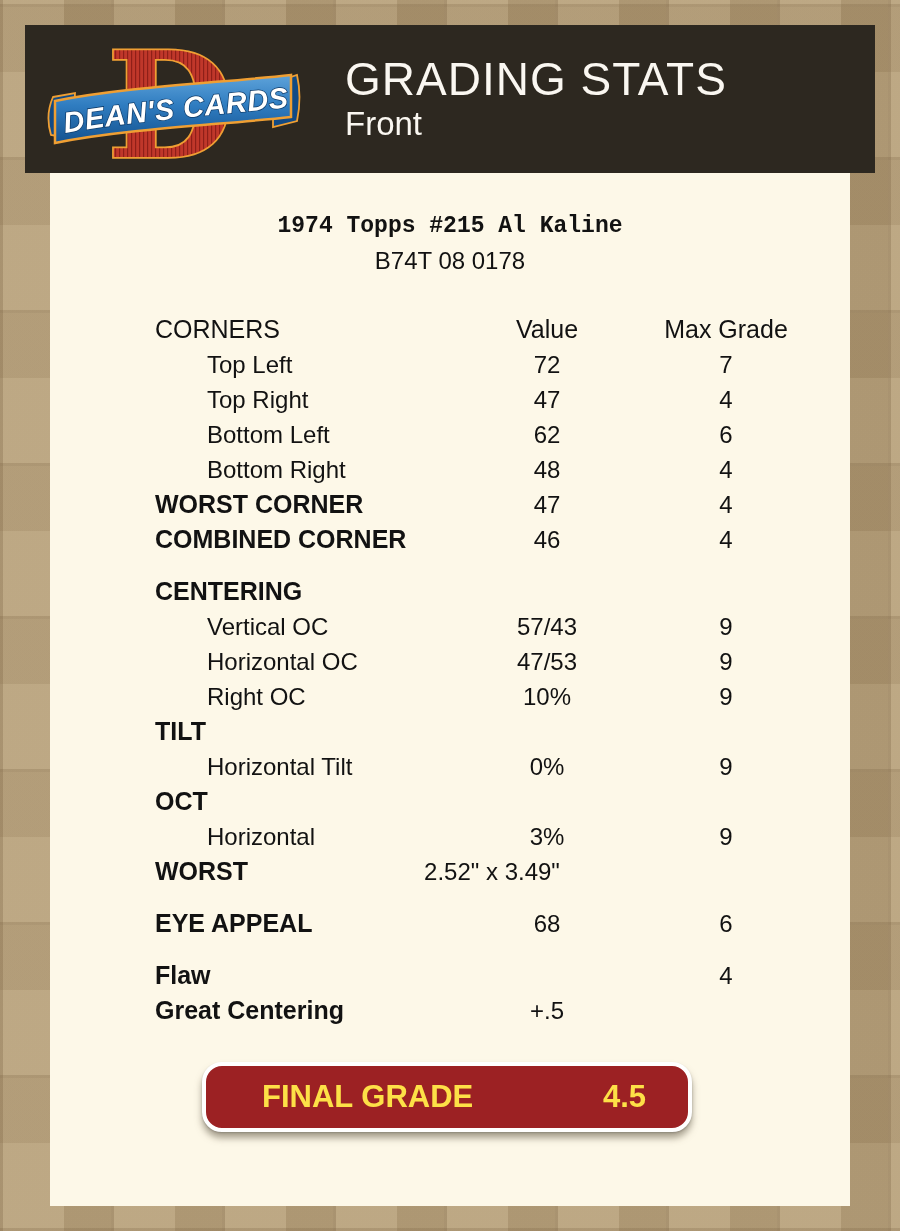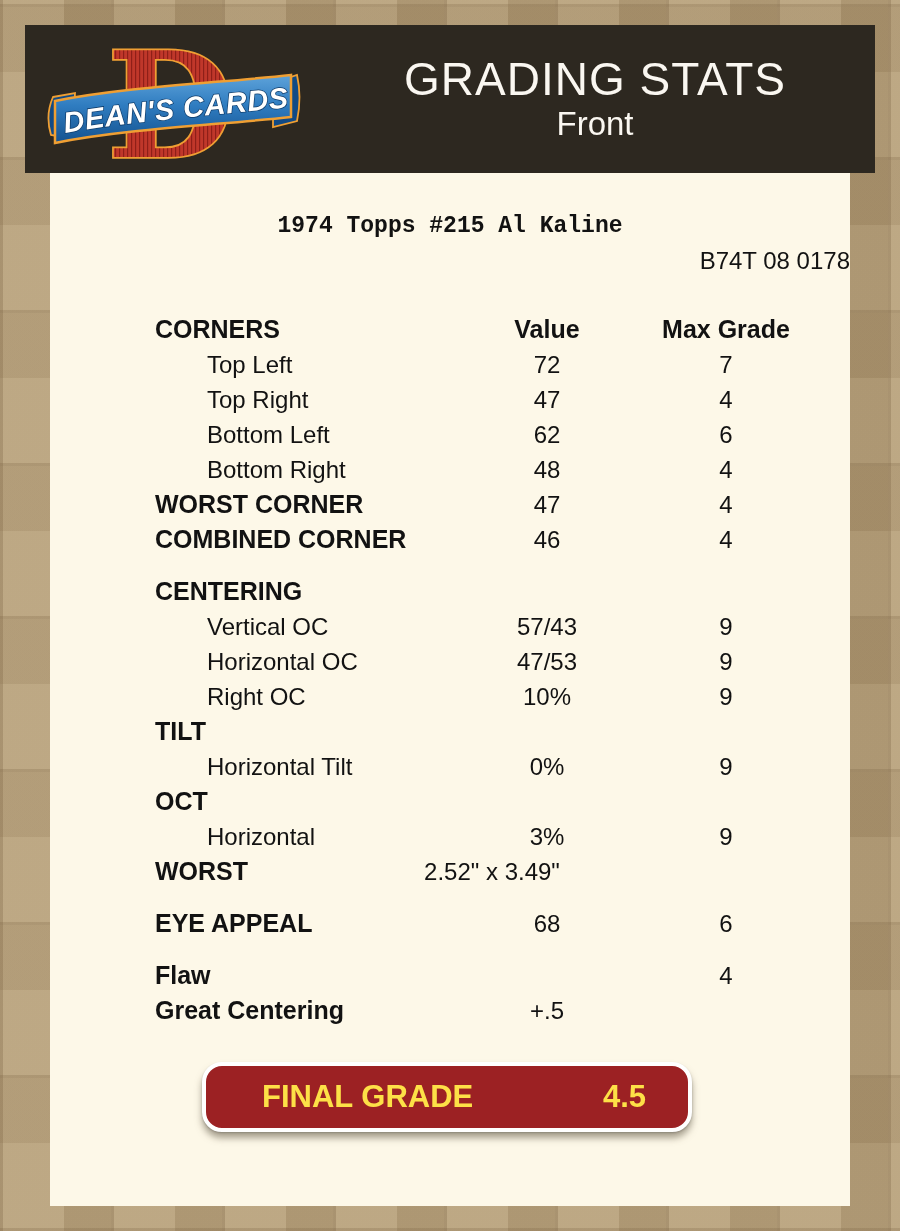--- a/index.html
+++ b/index.html
@@ -37,21 +37,20 @@
     left: 20px;
     top: 8px;
     width: 258px;
     height: 138px;
   }
   .titles {
     position: absolute;
     left: 320px;
     top: 28px;
     width: 500px;
-    text-align: center;
     color: var(--header-text, #faf7f1);
   }
   .main-title {
     font-size: 46px;
     line-height: 52px;
     letter-spacing: 1px;
   }
   .sub-title {
     font-size: 33px;
     line-height: 38px;
@@ -67,21 +66,21 @@
   }
   .card-title {
     padding-top: 40px;
     text-align: center;
     font-size: 23px;
     font-weight: bold;
     font-family: Liberation Mono, monospace;
   }
   .card-serial {
     margin-top: 8px;
-    text-align: right;
+    text-align: center;
     font-size: 24px;
   }
   .grading-table {
     position: absolute;
     top: 139px;
     left: 0;
     width: 800px;
   }
   .row {
     display: flex;
@@ -100,21 +99,21 @@
   .row.section .cell.label { font-weight: bold; font-size: 25px; }
   .cell.value {
     width: 194px;
     text-align: center;
     position: relative;
   }
   .cell.max {
     width: 164px;
     text-align: center;
   }
-  .row.header-row .cell { font-weight: bold; font-size: 25px; }
+  .row.header-row .cell { font-weight: normal; font-size: 25px; }
   .row.wide-value .cell.value { left: -55px; }
   .final-grade {
     position: absolute;
     left: 152px;
     top: 889px;
     width: 490px;
     height: 70px;
     box-sizing: border-box;
     background: var(--button-bg, #9c2123);
     border: 4px solid #ffffff;

